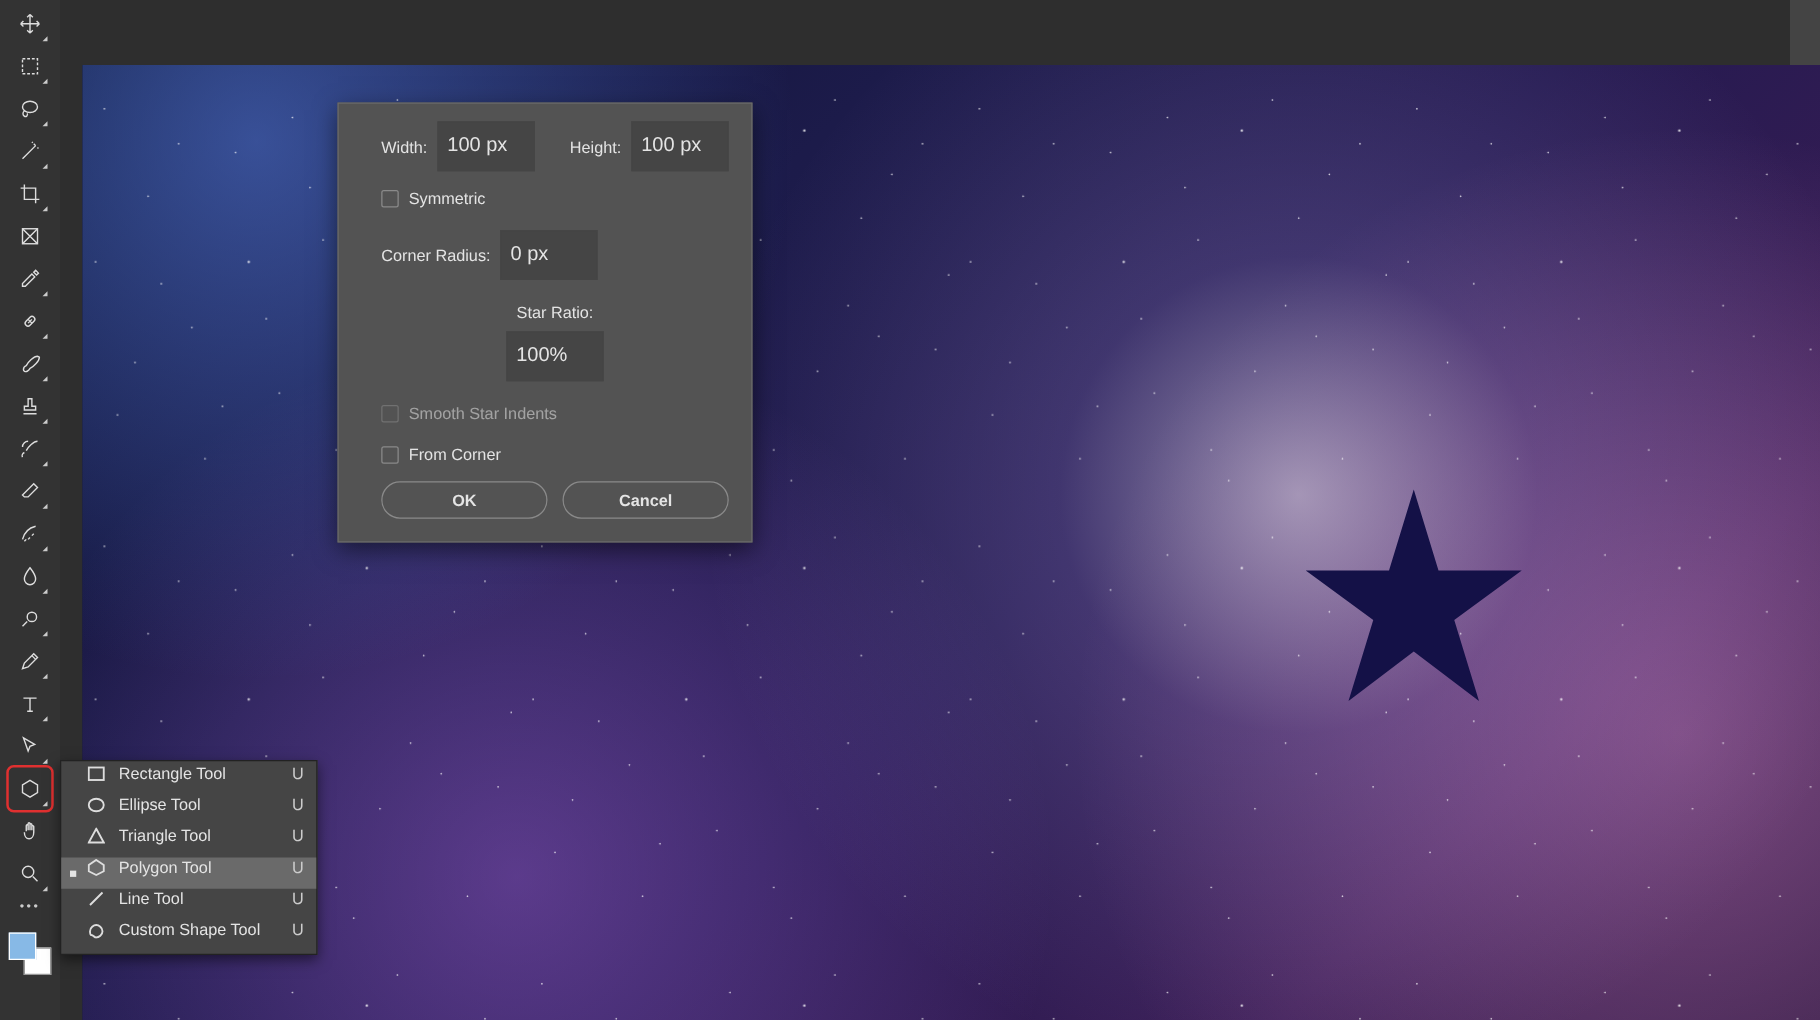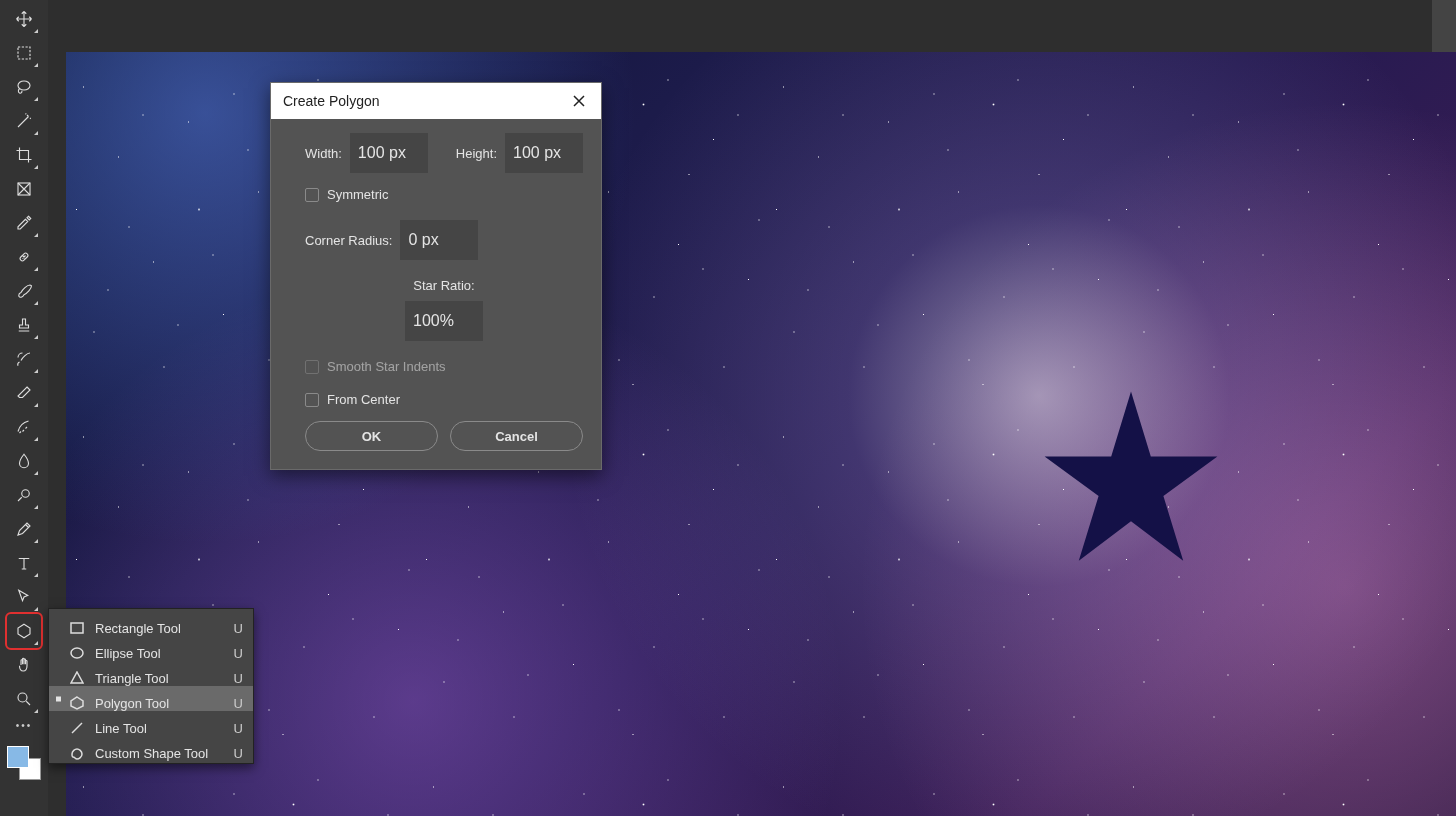--- a/index.html
+++ b/index.html
@@ -225,21 +225,21 @@
     left: 48px;
     top: 608px;
     width: 206px;
     background: #454545;
     border: 1px solid #222;
     box-shadow: 0 4px 10px rgba(0,0,0,0.5);
     padding: 2px 0;
   }
   .fly-item {
     display: flex;
-    align-items: flex-end;
+    align-items: flex-start;
     height: 25px;
     padding: 0 10px 0 20px;
     cursor: pointer;
     font-size: 13px;
     color: #e4e4e4;
     gap: 10px;
     position: relative;
   }
   .fly-item.selected {
     background: #6a6a6a;
@@ -403,28 +403,20 @@
 <div class="canvas">
   <div class="stars"></div>
   <div class="star-shape">
     <svg viewBox="0 0 100 100">
         <polygon points="50,2 61,38 98,38 68,60 79,96 50,74 21,96 32,60 2,38 39,38"></polygon>
       </svg>
   </div>
 </div>
 
 <div class="dialog">
-  <div class="dialog-titlebar">
-    <span>Create Polygon</span>
-    <div class="close-x">
-      <svg width="12" height="12" viewBox="0 0 12 12">
-          <path d="M1 1l10 10M11 1L1 11" stroke="#222" stroke-width="1.5"></path>
-        </svg>
-    </div>
-  </div>
   <div class="dialog-body">
     <div class="row">
       <span class="label">Width:</span>
       <input class="inp" value="100 px" style="">
       <span style="width:14px"></span>
       <span class="label">Height:</span>
       <input class="inp" value="100 px" style="">
     </div>
     <div class="row">
       <div class="chk"></div>
@@ -437,21 +429,21 @@
     <div class="row" style="margin-top:18px;flex-direction:column;">
       <span class="label">Star Ratio:</span>
       <input class="inp" value="100%" style="">
     </div>
     <div class="row dim" style="margin-top:18px;">
       <div class="chk"></div>
       <span class="label">Smooth Star Indents</span>
     </div>
     <div class="row" style="margin-top:18px;">
       <div class="chk"></div>
-      <span class="label">From Center</span>
+      <span class="label">From Corner</span>
     </div>
     <div class="btn-row">
       <div class="btn">OK</div>
       <div class="btn">Cancel</div>
     </div>
   </div>
 </div>
 
 <div class="flyout">
   <div class="fly-item">

